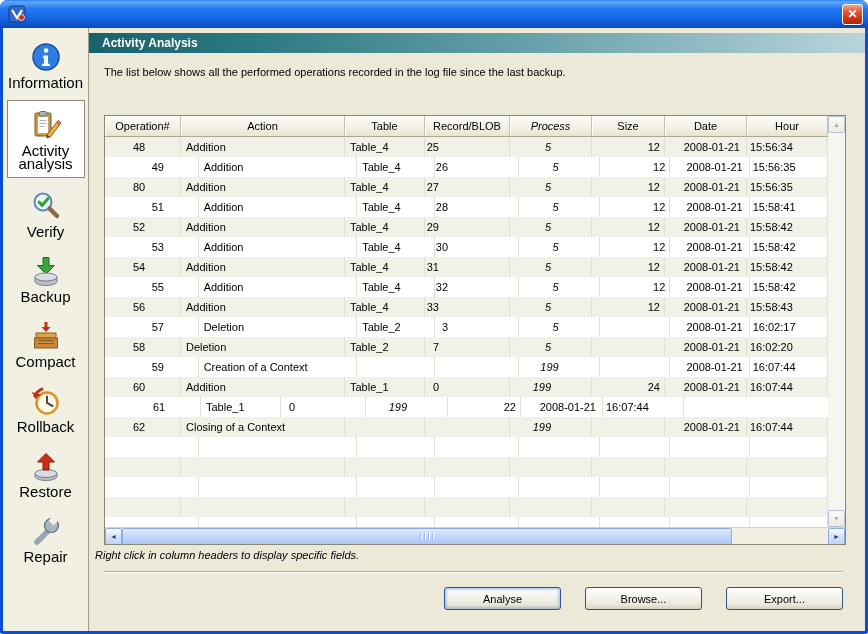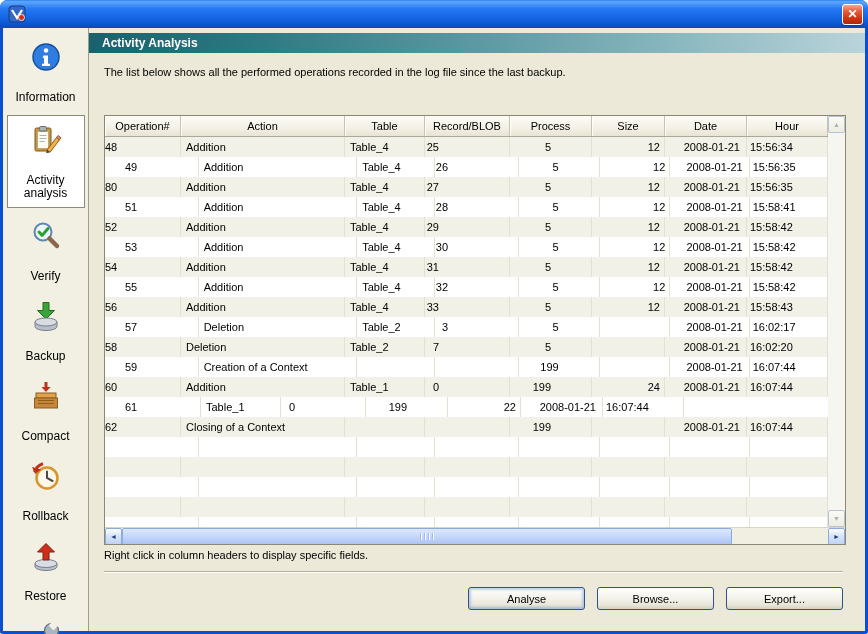--- a/index.html
+++ b/index.html
@@ -38,32 +38,32 @@
   .sidebar{
     width:86px; background:#f2f0e3; border-right:1px solid #9f9d8a;
     display:flex; flex-direction:column; align-items:center;
     padding-top:7px;
   }
   .side-item{
     width:78px; display:flex; flex-direction:column; align-items:center;
     padding:5px 0 4px; margin-bottom:6px; border:1px solid transparent;
   }
   .side-item.selected{ background:#fff; border:1px solid #8e8c76; padding:8px 0 7px; }
-  .side-label{ font-size:12px; line-height:13px; color:#000; text-align:center; margin-top:18px; }
+  .side-label{ font-size:15px; line-height:13px; color:#000; text-align:center; margin-top:3px; }
   .icon{ width:32px; height:32px; display:flex; }
 
   
   .main{ flex:1; position:relative; }
   .header-bar{
     position:absolute; left:0; right:0; top:5px; height:20px;
     background:linear-gradient(90deg,#17626c 0%,#2e7a82 22%,#6aa2ab 58%,#b9d4da 100%);
     color:#fff; font-weight:bold; font-size:12px; line-height:20px; padding-left:13px;
   }
   .description{ position:absolute; left:15px; top:38px; font-size:11px; color:#000; }
-  .hint{ position:absolute; left:15px; top:521px; font-size:11px; color:#000; }
+  .hint{ position:absolute; left:6px; top:521px; font-size:11px; color:#000;font-style:italic; }
   .separator{ position:absolute; left:15px; right:22px; top:543px; height:2px;
     border-top:1px solid #b2af9d; border-bottom:1px solid #ffffff; }
 
   
   .table-wrap{
     position:absolute; left:15px; top:87px; width:742px; height:430px;
     border:1px solid #8a8875; background:#fff; overflow:hidden;
     display:flex; flex-direction:column;
   }
   .table-upper{ display:flex; height:411px;border-radius:19px; }
@@ -79,25 +79,25 @@
     overflow:hidden; white-space:nowrap;
   }
   .tbody{ flex:1; overflow:hidden; }
   .trow{ display:flex; height:20px; }
   .trow.stripe{ background:#f1f1e7; }
   .trow.plain{ background:#ffffff;padding-left:20px; }
   .tcell{
     font-size:11px; line-height:20px; color:#000;
     border-right:1px solid #e3e1d2; overflow:hidden; white-space:nowrap;
   }
-  .c0{ width:76px;  text-align:left; padding-right:7px; }
+  .c0{ width:76px;  text-align:center; padding-right:7px; }
   .c1{ width:164px; text-align:left;  padding-left:5px; }
   .c2{ width:80px;  text-align:left;  padding-left:5px; }
   .c3{ width:85px;  text-align:right; padding-right:70px; }
-  .c4{ width:82px;  text-align:right; padding-right:40px; }
+  .c4{ width:82px;  text-align:right; padding-right:40px;font-style:italic; }
   .c5{ width:73px;  text-align:right; padding-right:4px; }
   .c6{ width:82px;  text-align:right; padding-right:6px; }
   .c7{ width:81px;  text-align:left;  padding-left:3px; }
   .hcell.c0,.hcell.c1,.hcell.c2,.hcell.c3,.hcell.c4,.hcell.c5,.hcell.c6,.hcell.c7{
     text-align:center; padding-left:0; padding-right:0;
   }
 
   
   .vscroll{ width:17px; display:flex; flex-direction:column; background:#f4f3ec; }
   .vscroll .track{ flex:1; background:#f6f5ef; }
@@ -122,21 +122,21 @@
     border:1px solid #8cabe0; border-radius:2px;
     display:flex; align-items:center; justify-content:center;
   }
   .hthumb::after{
     content:""; width:15px; height:7px;
     background:repeating-linear-gradient(90deg,#9db9ee 0 1px,#ffffff 1px 2px,transparent 2px 4px);
   }
 
   
   .btn-row{ position:absolute; left:15px; right:22px; top:559px;
-    display:flex; justify-content:flex-end; gap:12px; }
+    display:flex; justify-content:flex-end; gap:24px; }
   .xp-btn{
     width:117px; height:23px; font-size:11px; color:#000;
     font-family:"Liberation Sans", sans-serif;
     border:1px solid #33508a; border-radius:3px;
     background:linear-gradient(180deg,#ffffff 0%,#f4f3ec 45%,#e9e6da 80%,#d6d1c0 100%);
   }
   .xp-btn.default-btn{ box-shadow:inset 0 0 2px 2px rgba(130,170,225,.5); }
 </style>
 </head>
 <body>

